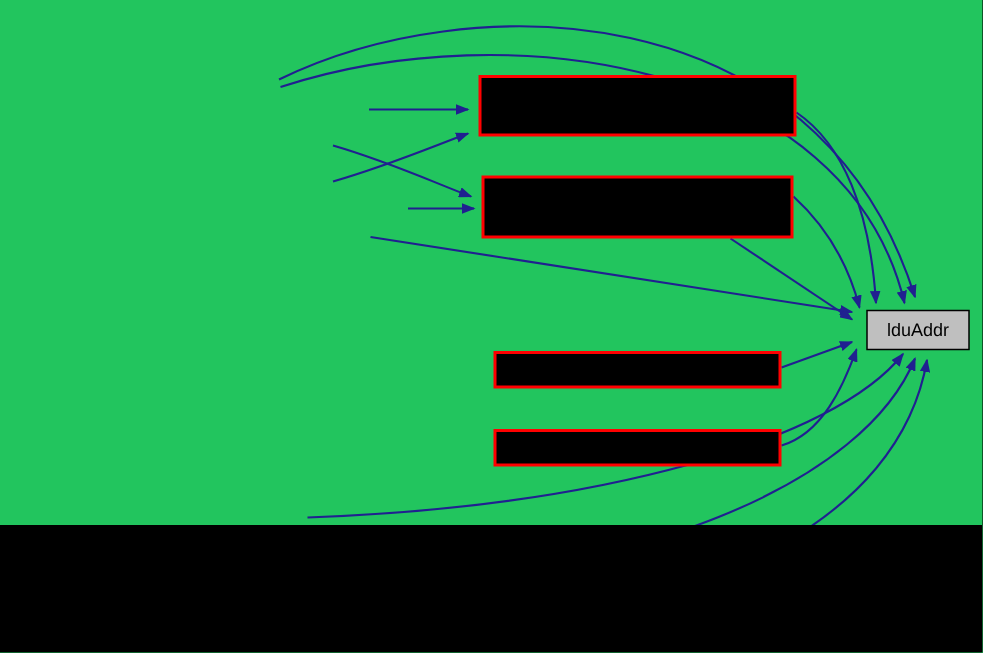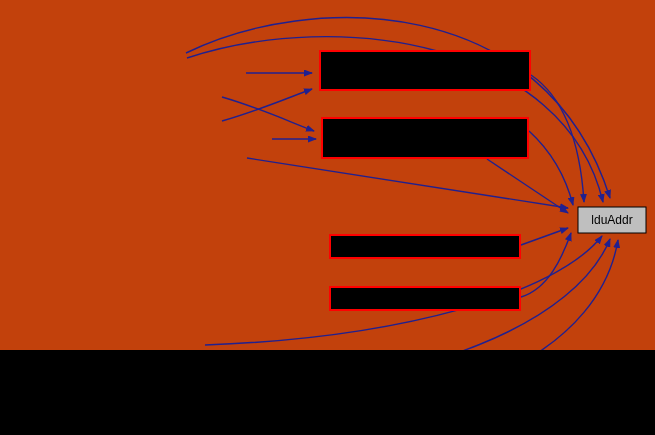--- a/index.html
+++ b/index.html
@@ -1,19 +1,19 @@
 <!DOCTYPE html>
 <html><head>
 <meta charset="utf-8">
 <style>
   html,body{margin:0;padding:0;background:#000;}
   .canvas{
     position:relative;
     width:655px;height:350px;
-    background:#c2410c;
+    background:#22c55e;
     overflow:hidden;
     font-family:"Liberation Sans", sans-serif;
   }
   svg{display:block;}
   .edge{
     stroke:#202090;
     stroke-width:1.4;
     fill:none;
   }
   .red-node{

